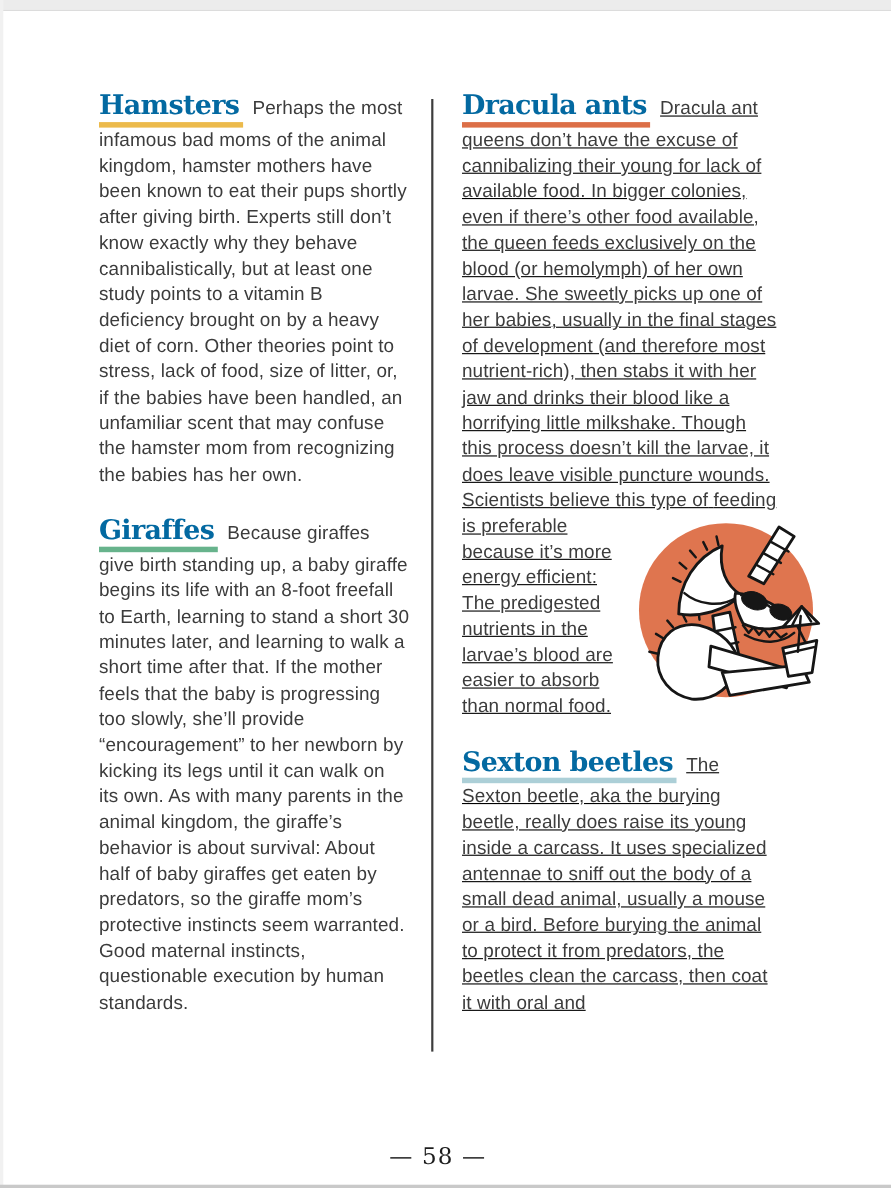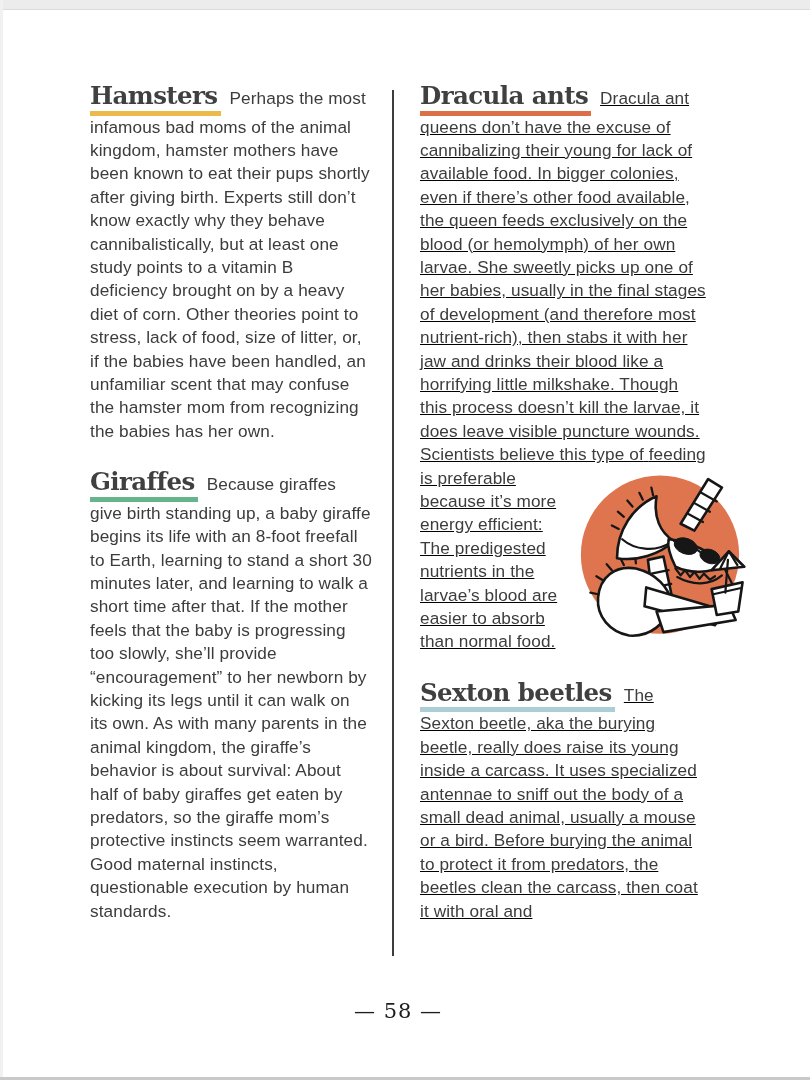--- a/index.html
+++ b/index.html
@@ -41,36 +41,36 @@
     font-size: 17.2px;
     line-height: 23.4px;
     letter-spacing: 0.1px;
     color: #3c3c3c;
   }
   .heading {
     font-family: "DejaVu Serif", serif;
     font-weight: 700;
     font-size: 24.5px;
     line-height: 1;
-    color: #404040;
+    color: #0369a1;
     letter-spacing: -0.6px;
     display: inline-block;
     border-bottom: 5px solid #4d7c0f;
     padding: 0 3px 2px 0;
     margin-right: 9px;
   }
   .illo {
     float: right;
     width: 172px; height: 172px;
     margin: 0 -40px 4px 10px;
     shape-outside: circle(52%);
   }
   .illo svg { width: 100%; height: 100%; display: block; }
   .page-number {
-    position: absolute; top: 999px; left: 90px; width: 616px;
+    position: absolute; top: 1039px; left: 90px; width: 616px;
     text-align: center;
     font-family: "DejaVu Serif", serif;
     font-size: 21px;
     color: #1d1d1d;
     letter-spacing: 1px;
   }
   .ant-line { fill: #ffffff; stroke: #161616; stroke-width: 3; stroke-linejoin: round; stroke-linecap: round; }
   .ant-stroke { fill: none; stroke: #161616; stroke-width: 2.6; stroke-linejoin: round; stroke-linecap: round; }
   .ant-dark { fill: #161616; stroke: #161616; stroke-width: 1; }
 </style>

